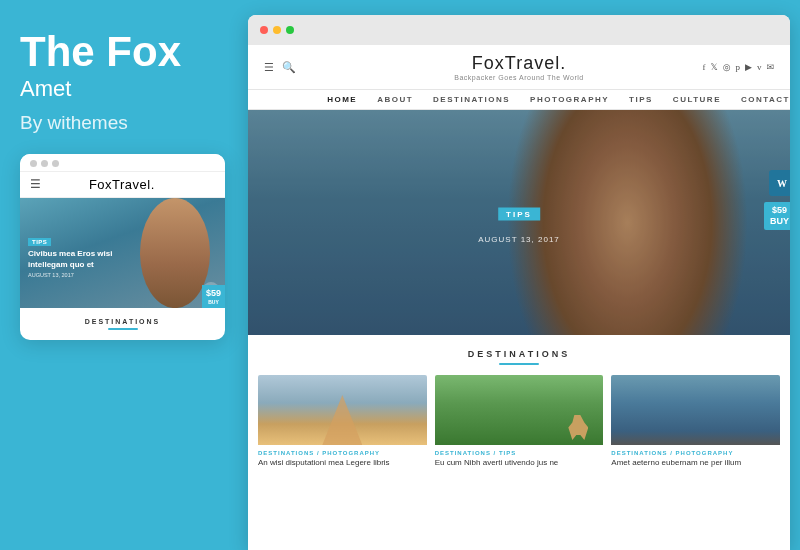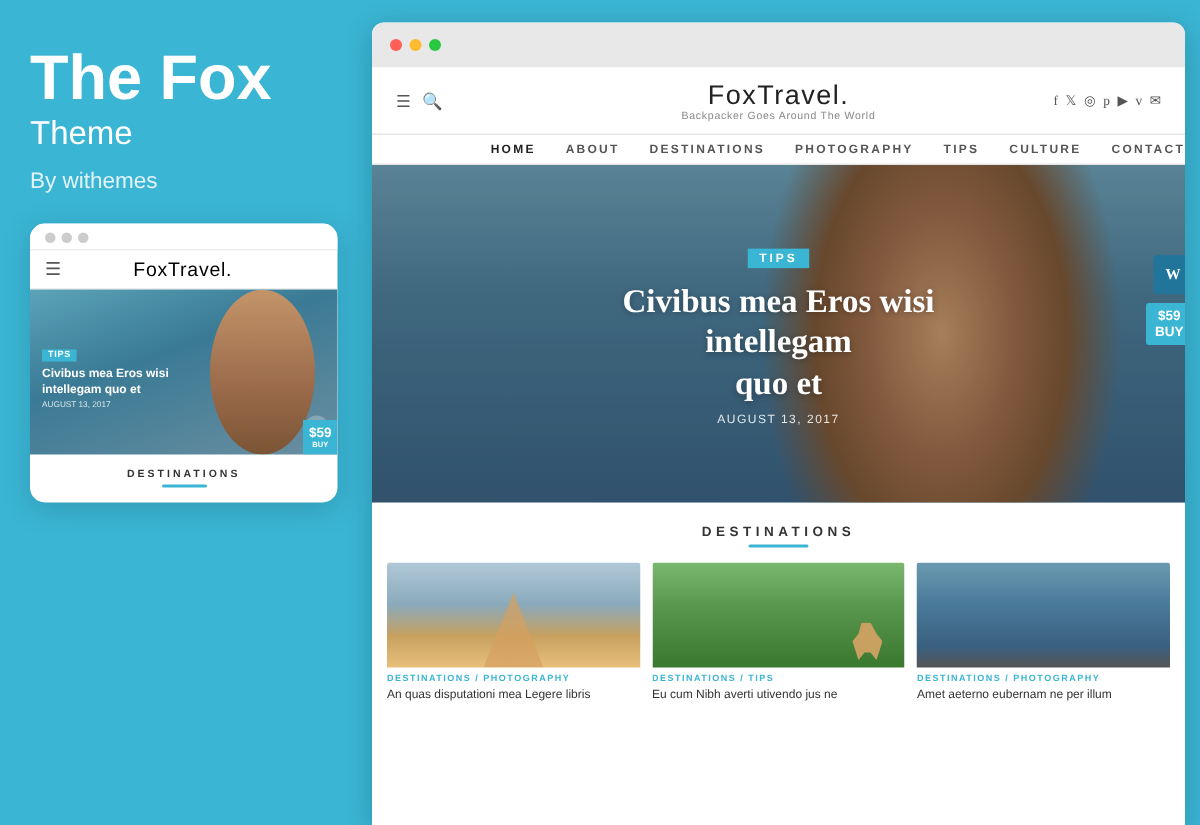--- a/index.html
+++ b/index.html
@@ -30,21 +30,21 @@
       font-family: Arial, sans-serif;
     }
     .left-subtitle {
       font-size: 22px;
       font-weight: 400;
       color: #fff;
       font-family: Arial, sans-serif;
       margin-top: 2px;
     }
     .left-author {
-      font-size: 15px;
+      font-size: 19px;
       color: rgba(255,255,255,0.85);
       font-family: Arial, sans-serif;
       margin-top: 10px;
     }
 
     
     .mobile-preview {
       background: #fff;
       border-radius: 10px;
       margin-top: 20px;
@@ -431,21 +431,21 @@
       font-family: Arial, sans-serif;
       line-height: 1.3;
       margin-top: 2px;
     }
   </style>
 </head>
 <body>
 
 <div class="left-panel">
   <div class="left-title">The Fox</div>
-  <div class="left-subtitle">Theme</div>
+  <div class="left-subtitle">Amet</div>
   <div class="left-author">By withemes</div>
 
   <div class="mobile-preview">
     <div class="mobile-top-bar">
       <div class="dot"></div>
       <div class="dot"></div>
       <div class="dot"></div>
     </div>
     <div class="mobile-nav">
       <span class="hamburger-icon">☰</span>
@@ -513,40 +513,39 @@
       <span class="nav-item">TIPS</span>
       <span class="nav-item">CULTURE</span>
       <span class="nav-item">CONTACT</span>
     </div>
 
     <div class="hero-section">
       <div class="hero-bg"></div>
       <div class="hero-overlay"></div>
       <div class="hero-text">
         <div class="hero-category">TIPS</div>
-        <div class="hero-title">Civibus mea Eros wisi intellegam<br>quo et</div>
         <div class="hero-date">AUGUST 13, 2017</div>
       </div>
       <div class="side-badge-wp">W</div>
       <div class="side-badge-price">
         <span>$59</span><br>
         <span>BUY</span>
       </div>
     </div>
 
     <div class="destinations-section">
       <div class="destinations-header">
         <div class="destinations-label">DESTINATIONS</div>
         <div class="destinations-underline"></div>
       </div>
       <div class="destinations-grid">
         <div class="dest-card">
           <div class="dest-image dest-img-1"></div>
           <div class="dest-card-tags">DESTINATIONS / PHOTOGRAPHY</div>
-          <div class="dest-card-text">An quas disputationi mea Legere libris</div>
+          <div class="dest-card-text">An wisi disputationi mea Legere libris</div>
         </div>
         <div class="dest-card">
           <div class="dest-image dest-img-3"></div>
           <div class="dest-card-tags">DESTINATIONS / TIPS</div>
           <div class="dest-card-text">Eu cum Nibh averti utivendo jus ne</div>
         </div>
         <div class="dest-card">
           <div class="dest-image dest-img-2"></div>
           <div class="dest-card-tags">DESTINATIONS / PHOTOGRAPHY</div>
           <div class="dest-card-text">Amet aeterno eubernam ne per illum</div>

